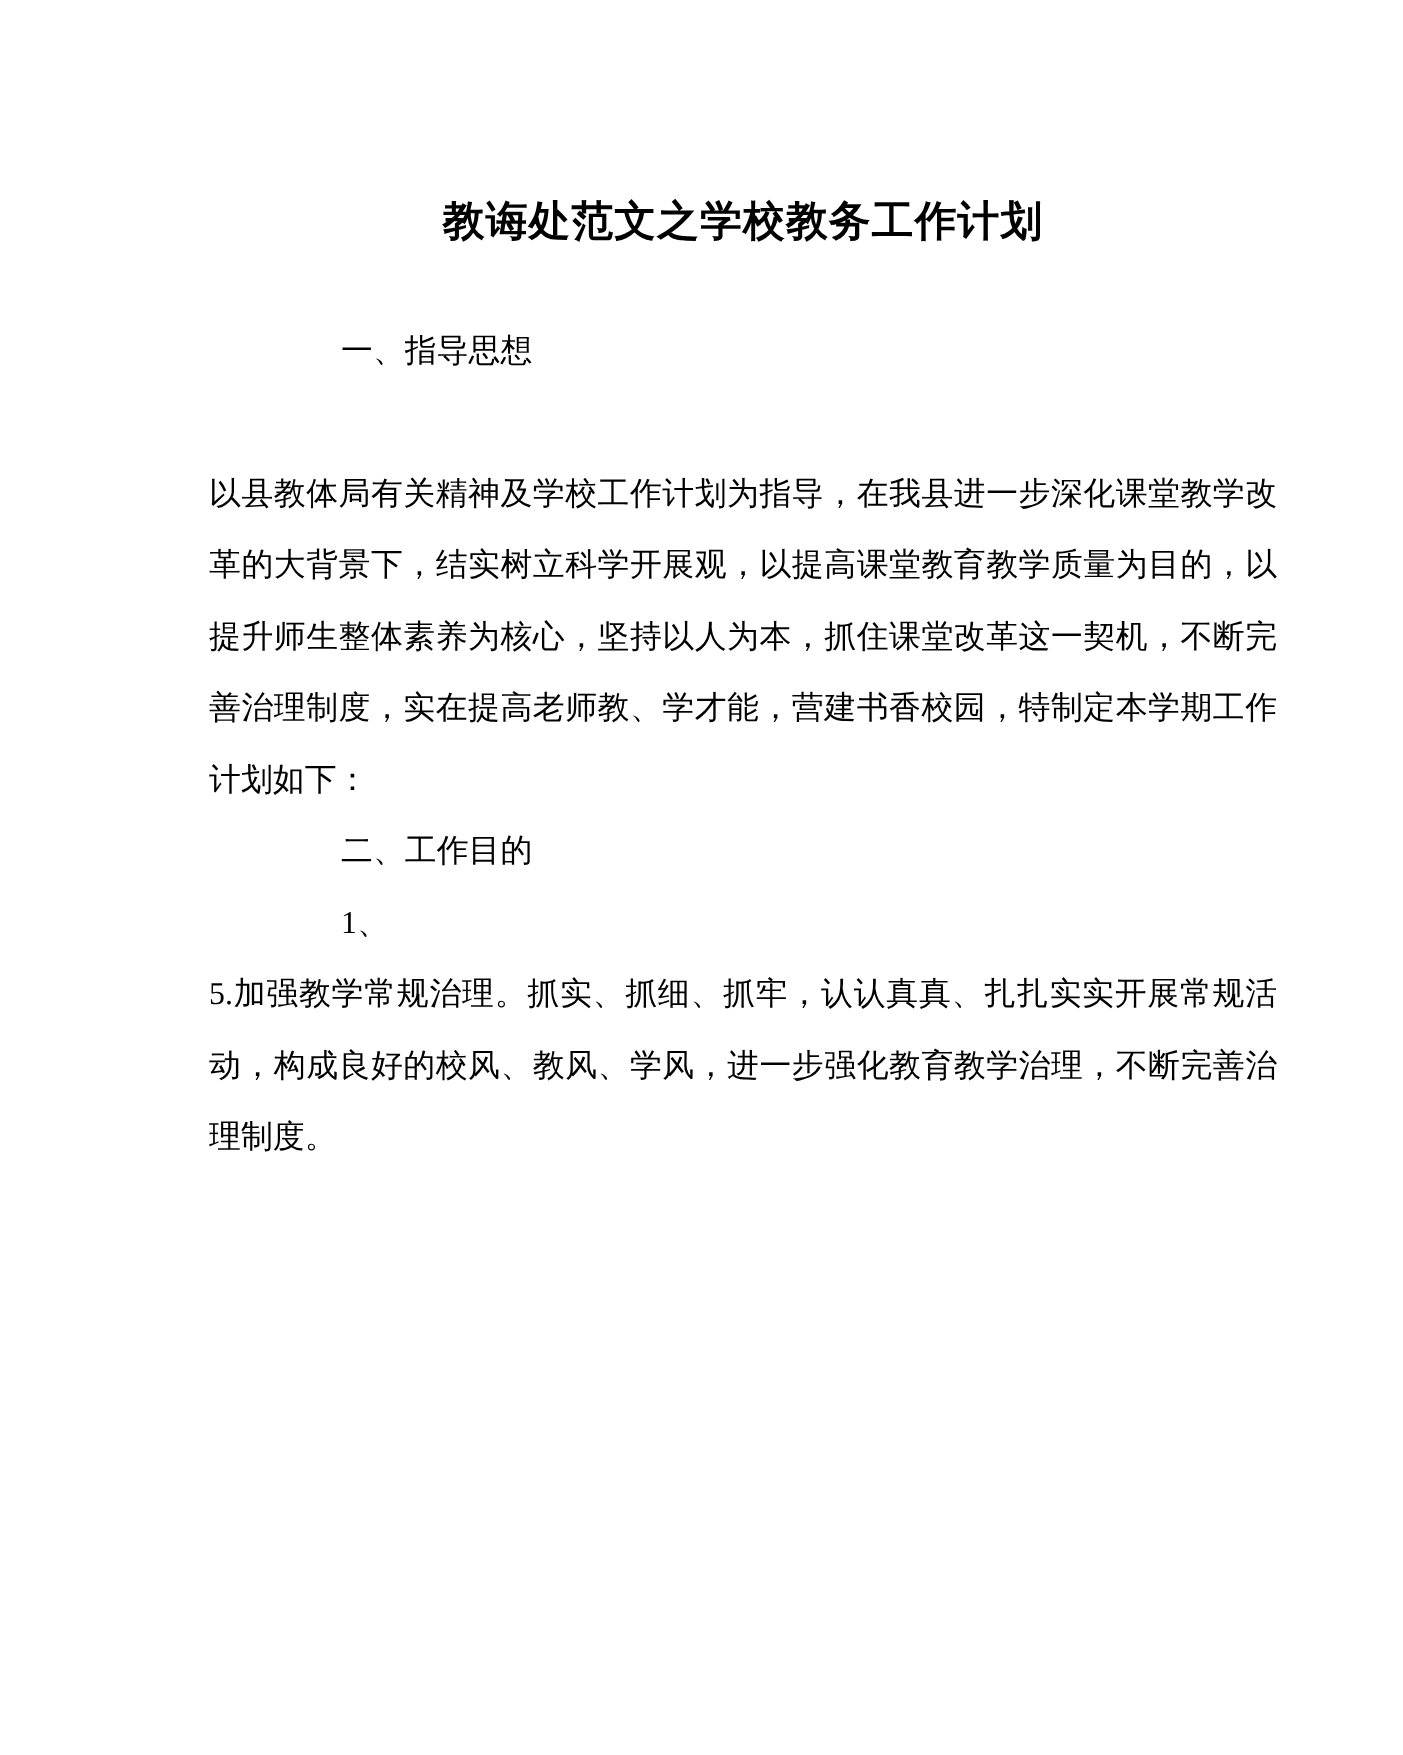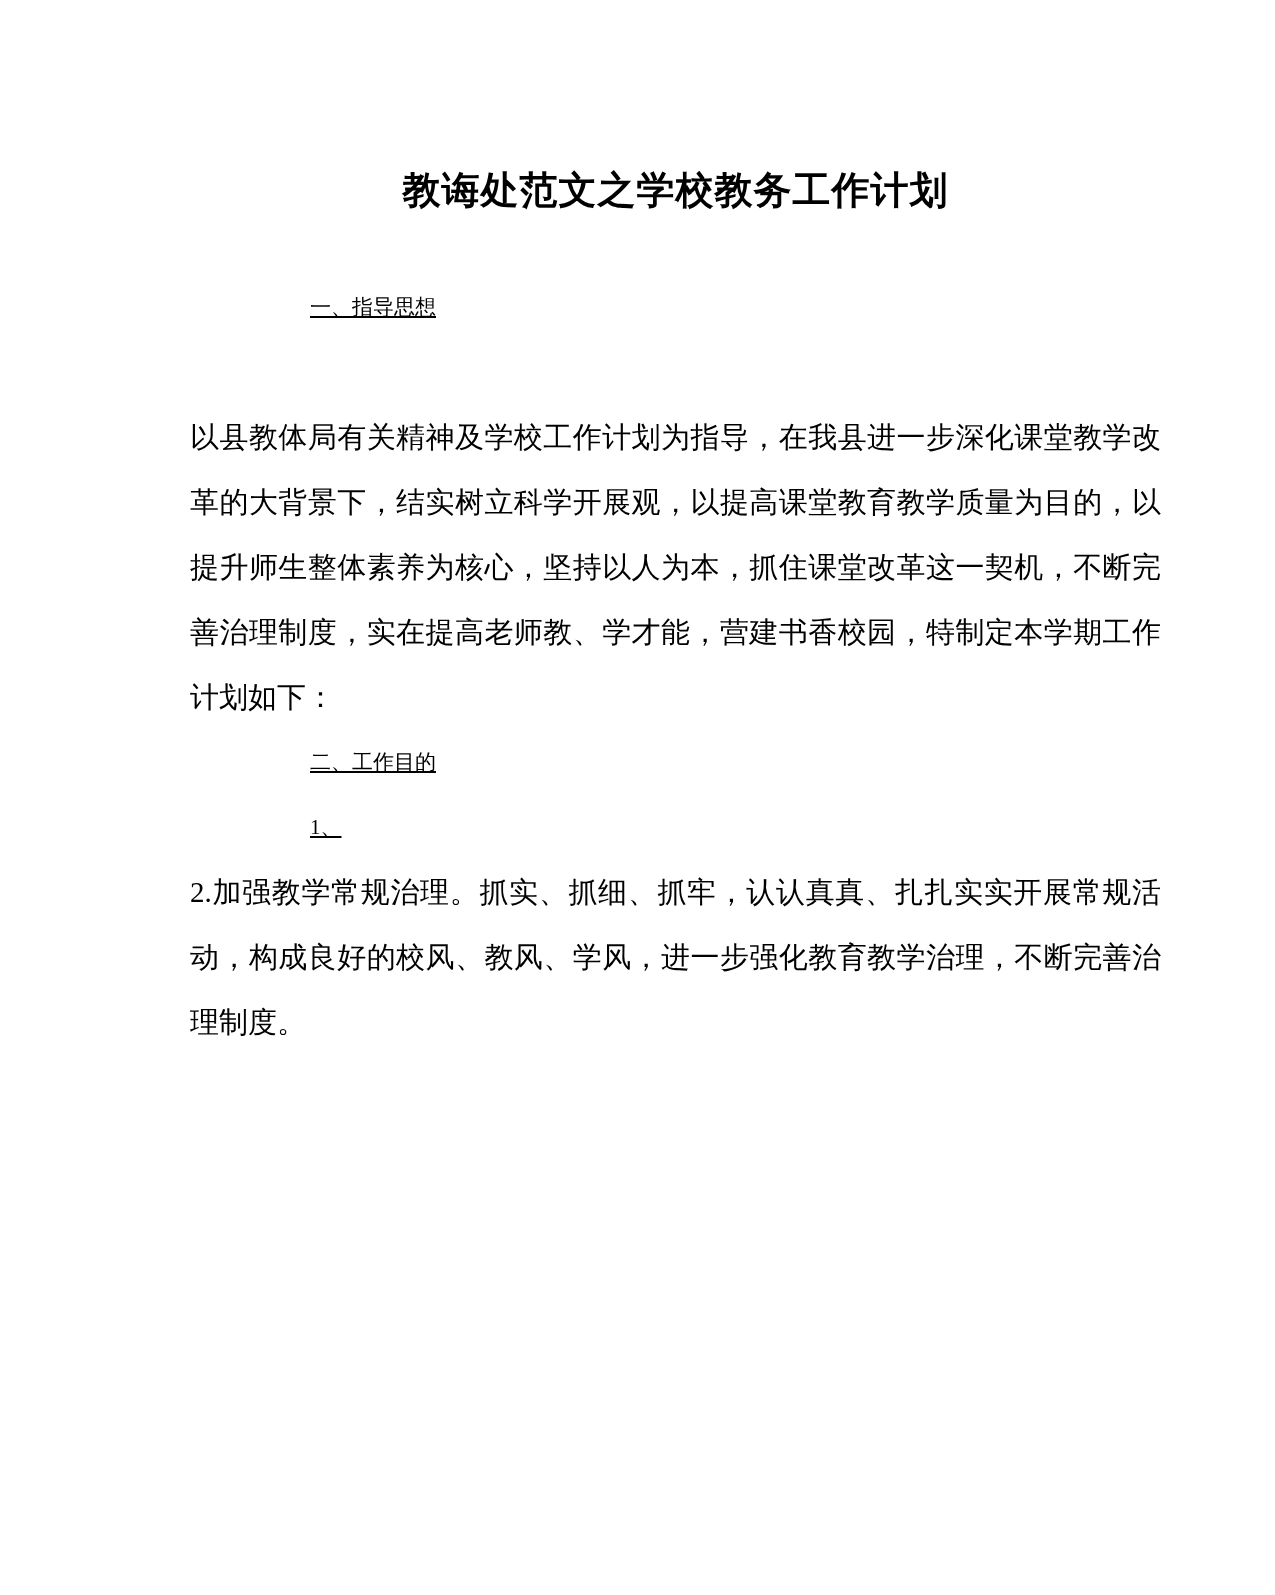--- a/index.html
+++ b/index.html
@@ -8,41 +8,40 @@
     background: #ffffff;
   }
   body {
     font-family: "Liberation Serif", "DejaVu Serif", serif;
     color: #000000;
   }
   .page {
     position: relative;
     width: 1275px;
     height: 1300px;
-    margin: 0 auto;
+    margin: 12px auto;
     box-sizing: border-box;
     padding: 155px 114px 0 190px;
     background: #ffffff;
     overflow: hidden;
   }
   .doc-title {
     font-size: 38px;
     font-weight: 700;
     line-height: 70px;
     text-align: center;
     margin: 0 0 50px 0;
     letter-spacing: 1px;
   }
   .heading-line {
-    font-size: 21px;
+    font-size: 29px;
     line-height: 65px;
     margin: 0;
     text-indent: 120px;
     font-weight: 400;
-    text-decoration: underline;
   }
   .heading-line.gap-after {
     margin-bottom: 65px;
   }
   .body-para {
     font-size: 29px;
     line-height: 65px;
     margin: 0;
     text-align: justify;
     line-break: anywhere;
@@ -61,16 +60,16 @@
 
   <p class="heading-line gap-after">一、指导思想</p>
 
   <p class="body-para">以县教体局有关精神及学校工作计划为指导，在我县进一步深化课堂教学改革的大背景下，结实树立科学开展观，以提高课堂教育教学质量为目的，以提升师生整体素养为核心，坚持以人为本，抓住课堂改革这一契机，不断完善治理制度，实在提高老师教、学才能，营建书香校园，特制定本学期工作计划如下：</p>
 
   <p class="heading-line">二、工作目的</p>
 
   <p class="heading-line">1、</p>
 
 
-  <p class="body-para gap-after">2.加强教学常规治理。抓实、抓细、抓牢，认认真真、扎扎实实开展常规活动，构成良好的校风、教风、学风，进一步强化教育教学治理，不断完善治理制度。</p>
+  <p class="body-para gap-after">5.加强教学常规治理。抓实、抓细、抓牢，认认真真、扎扎实实开展常规活动，构成良好的校风、教风、学风，进一步强化教育教学治理，不断完善治理制度。</p>
 
 
 </div>
 
 </body></html>

